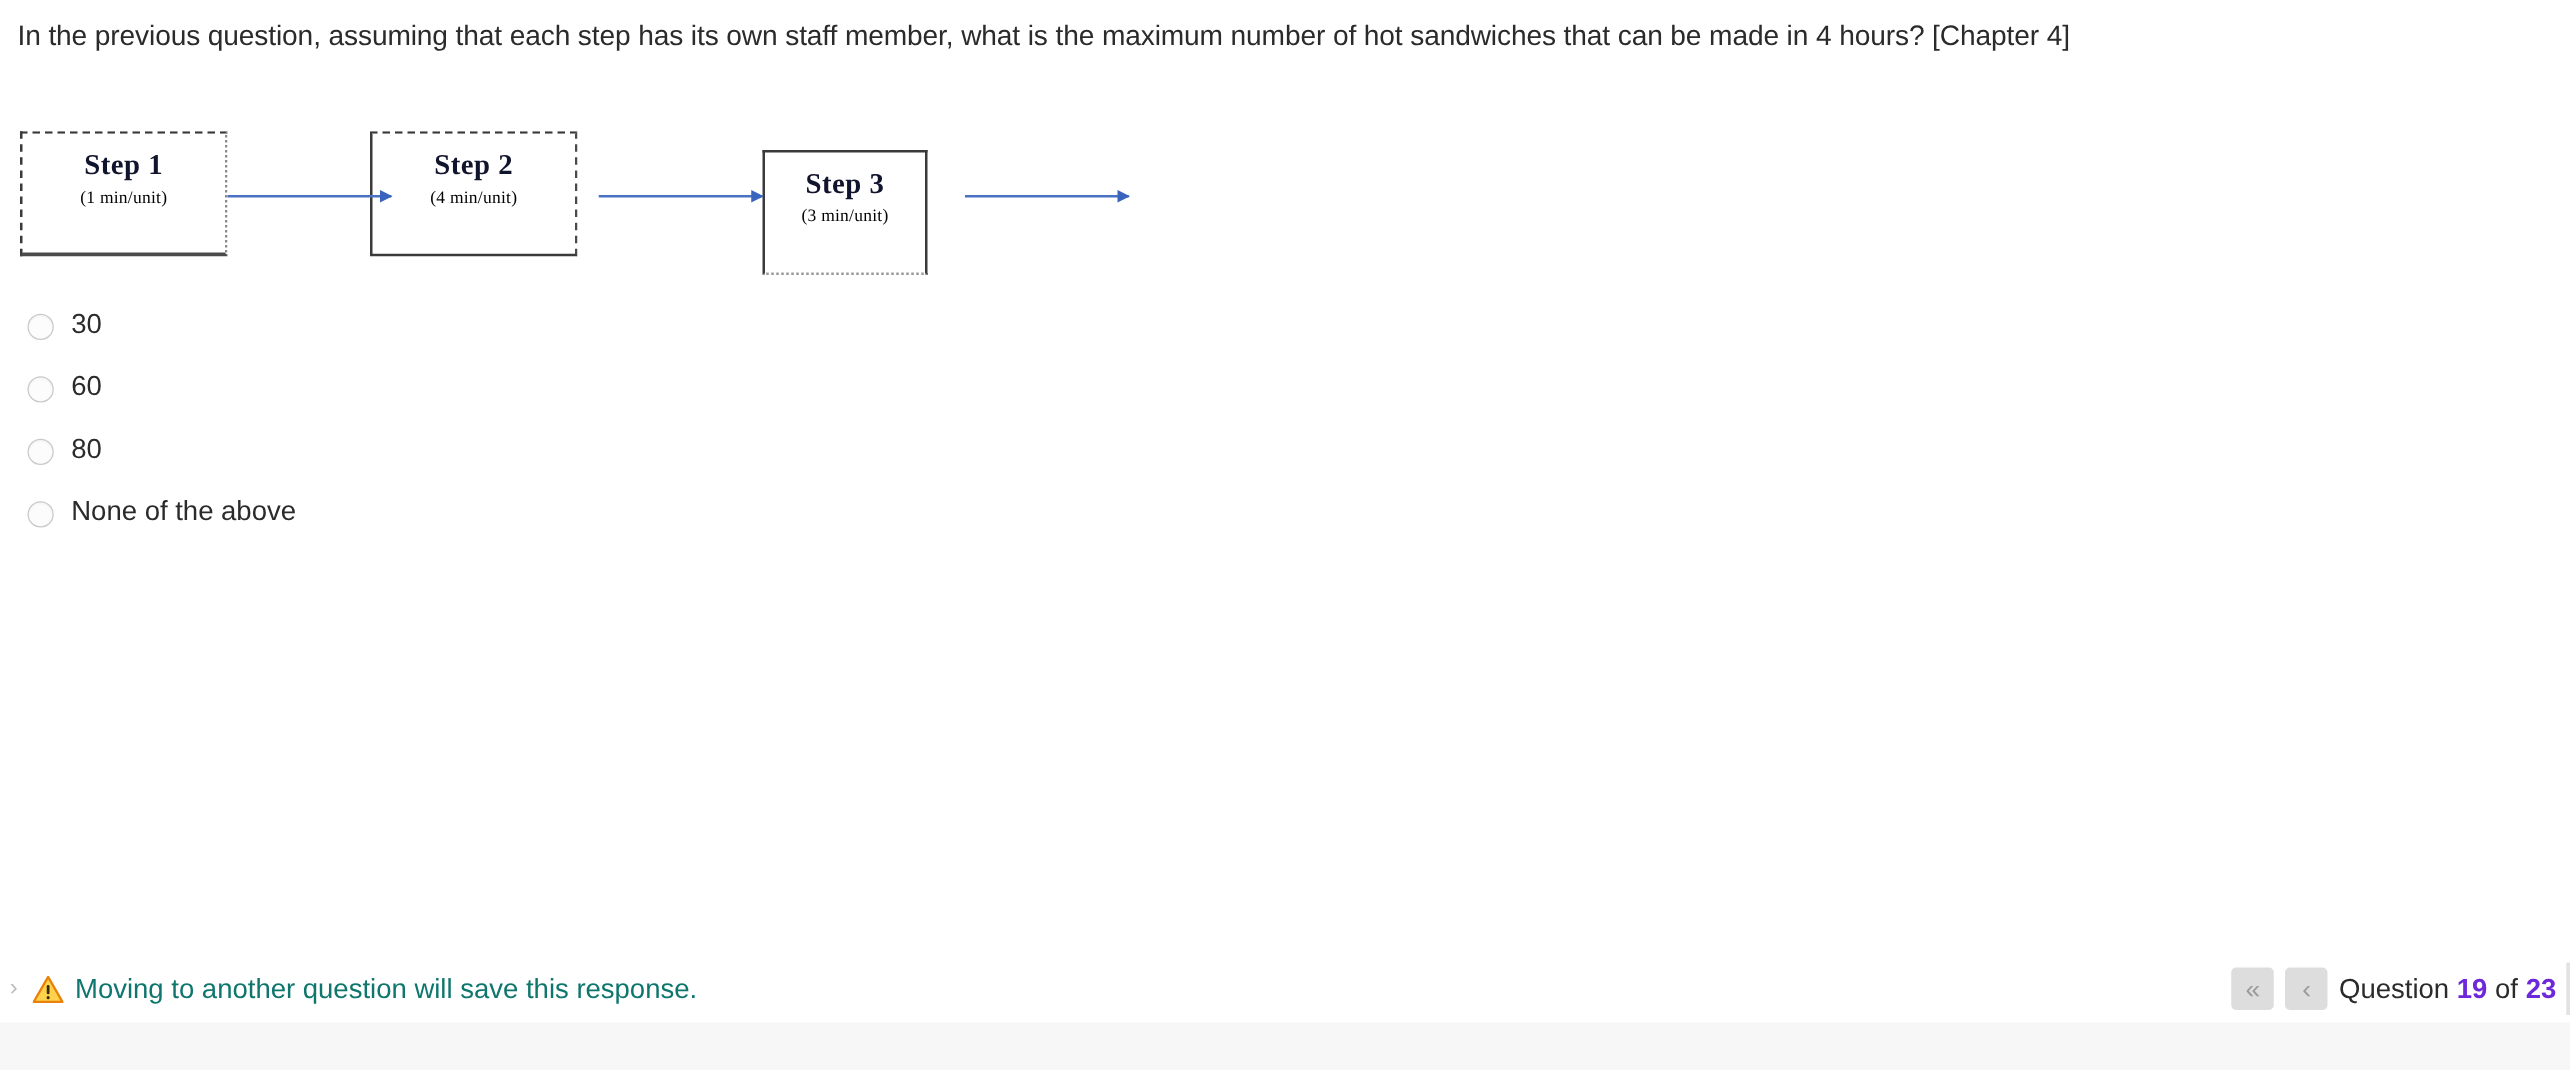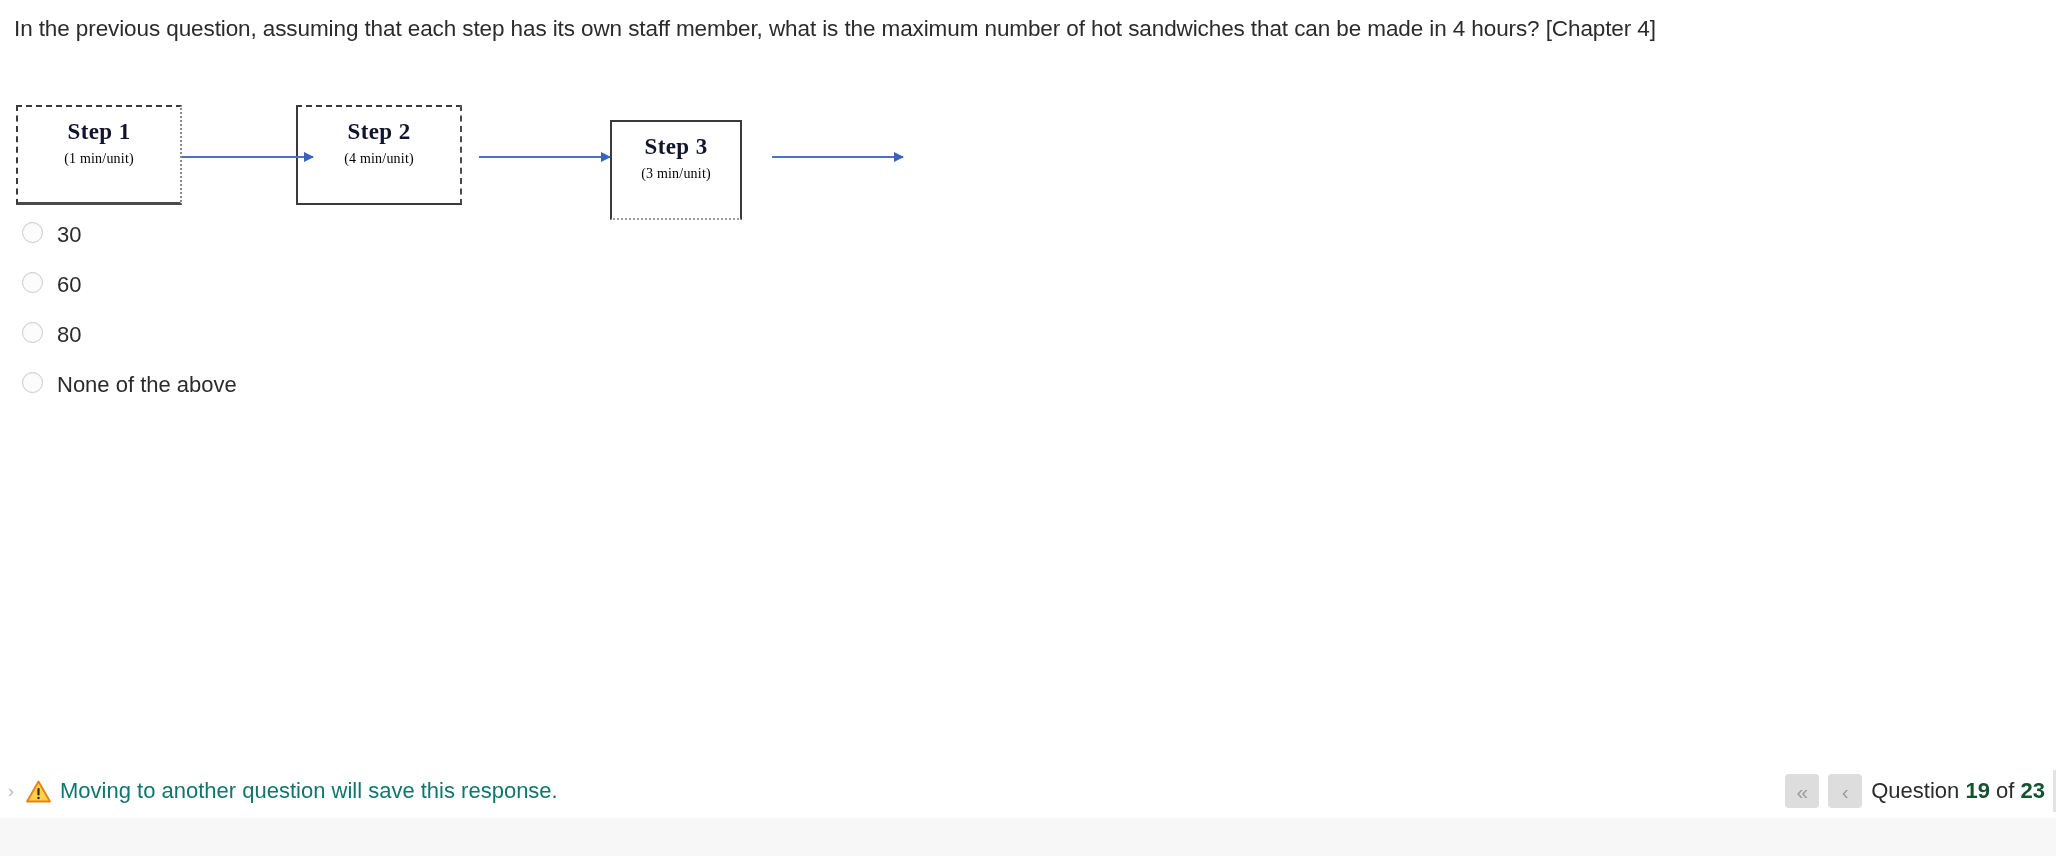--- a/index.html
+++ b/index.html
@@ -111,21 +111,21 @@
 
   
   .options {
     position: absolute;
     left: 0;
     top: 222px;
     width: 800px;
   }
   .option-row {
     display: flex;
-    align-items: flex-start;
+    align-items: flex-end;
     height: 50px;
     padding-left: 22px;
   }
   .radio {
     width: 21px; height: 21px;
     border-radius: 50%;
     border: 1px solid #c9c9c9;
     background: #fcfcfc;
     flex: 0 0 auto;
     box-shadow: inset 0 1px 2px rgba(0,0,0,0.045);
@@ -196,21 +196,21 @@
     font-size: 21px;
     line-height: 1;
     user-select: none;
   }
   .qcount {
     font-size: 22px;
     color: #2b2b2b;
     white-space: nowrap;
     margin-right: 8px;
   }
-  .qcount b { font-weight: bold; color: #14532d; }
+  .qcount b { font-weight: bold; color: #6d28d9; }
   .edge-bar {
     width: 3px;
     height: 42px;
     background: #e3e3e3;
   }
 
   .bottom-strip {
     position: absolute;
     left: 0;
     top: 818px;

